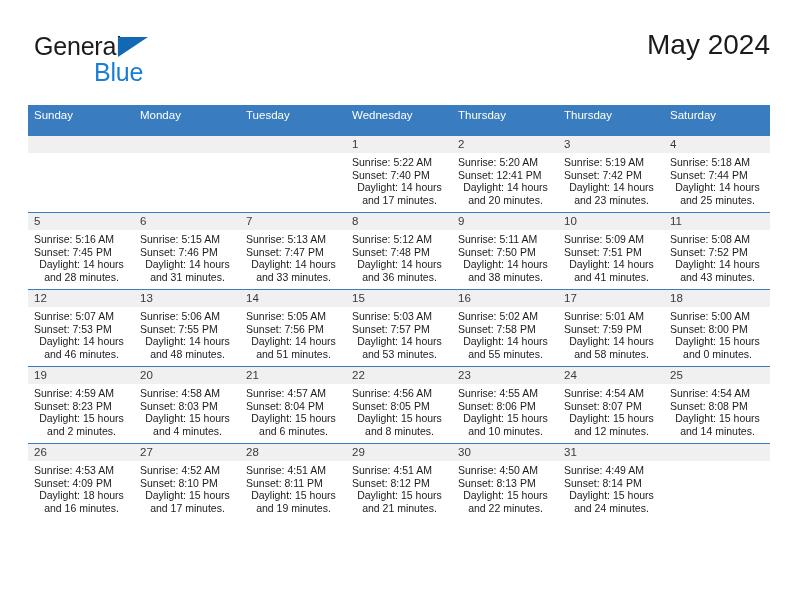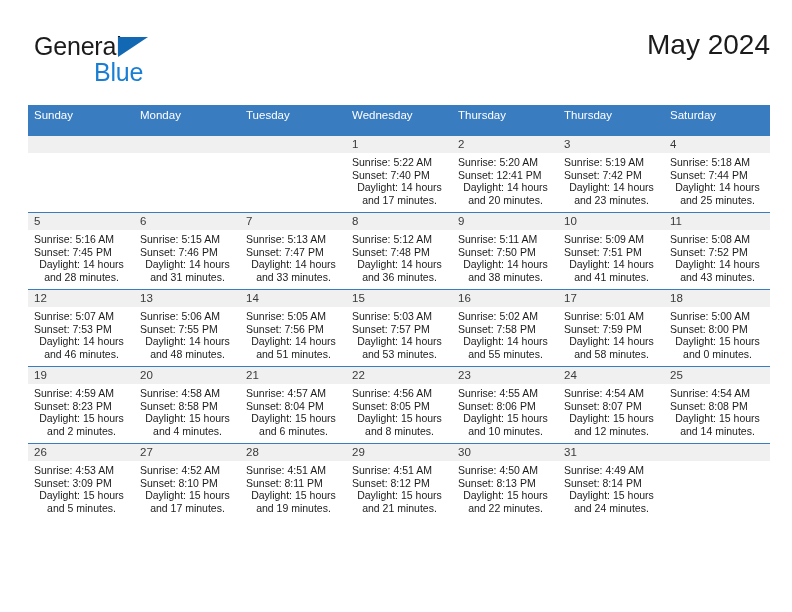--- a/index.html
+++ b/index.html
@@ -386,21 +386,21 @@
                 <div>Sunset: 8:23 PM</div>
                 <div class="wrap">Daylight: 15 hours and 2 minutes.</div>
               </div>
             </div>
           </td>
           <td>
             <div class="daycell">
               <div class="dateband">20</div>
               <div class="details">
                 <div>Sunrise: 4:58 AM</div>
-                <div>Sunset: 8:58 PM</div>
+                <div>Sunset: 8:03 PM</div>
                 <div class="wrap">Daylight: 15 hours and 4 minutes.</div>
               </div>
             </div>
           </td>
           <td>
             <div class="daycell">
               <div class="dateband">21</div>
               <div class="details">
                 <div>Sunrise: 4:57 AM</div>
                 <div>Sunset: 8:04 PM</div>
@@ -448,22 +448,22 @@
               </div>
             </div>
           </td>
         </tr>
         <tr class="week">
           <td>
             <div class="daycell">
               <div class="dateband">26</div>
               <div class="details">
                 <div>Sunrise: 4:53 AM</div>
-                <div>Sunset: 3:09 PM</div>
-                <div class="wrap">Daylight: 15 hours and 5 minutes.</div>
+                <div>Sunset: 4:09 PM</div>
+                <div class="wrap">Daylight: 18 hours and 16 minutes.</div>
               </div>
             </div>
           </td>
           <td>
             <div class="daycell">
               <div class="dateband">27</div>
               <div class="details">
                 <div>Sunrise: 4:52 AM</div>
                 <div>Sunset: 8:10 PM</div>
                 <div class="wrap">Daylight: 15 hours and 17 minutes.</div>

